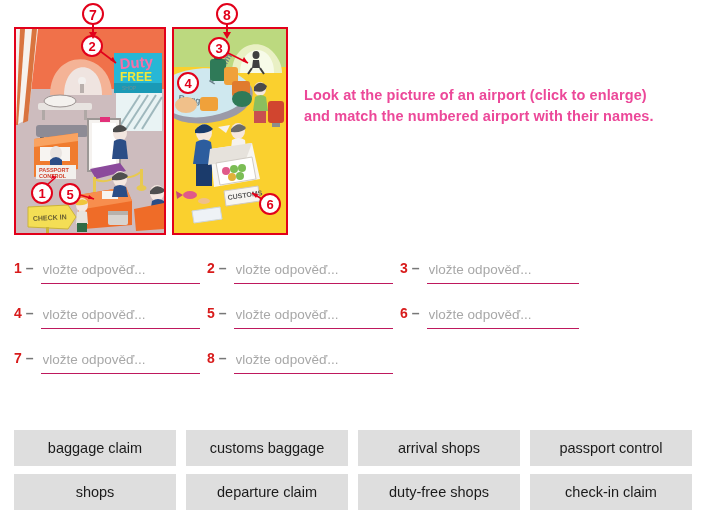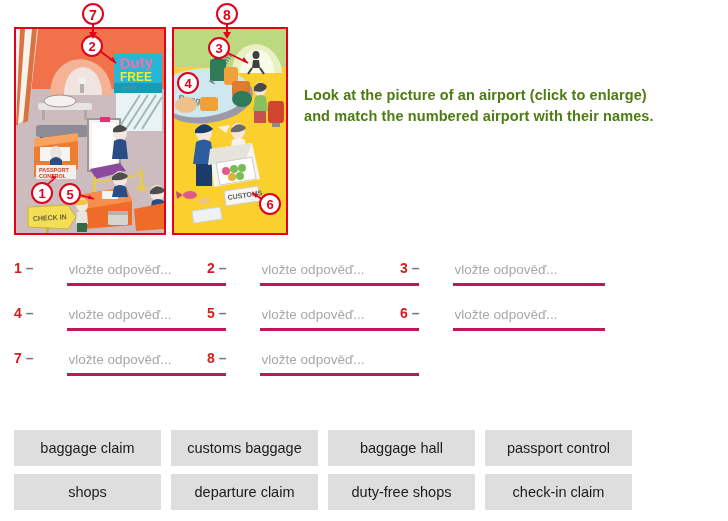--- a/index.html
+++ b/index.html
@@ -77,21 +77,21 @@
   #panel-departures { left: 14px;  width: 152px; }
   #panel-arrivals   { left: 172px; width: 116px; }
 
   .panel svg { display: block; }
 
   #instruction {
     position: absolute;
     left: 304px;
     top: 85px;
     width: 410px;
-    color: #4d7c0f;
+    color: #ec4899;
     font-size: 14.5px;
     font-weight: bold;
     line-height: 21px;
     letter-spacing: 0.1px;
   }
 
   
   #answers {
     position: absolute;
     left: 0;
@@ -120,28 +120,27 @@
     color: #777777;
     font-size: 14px;
     font-weight: bold;
     line-height: 20px;
     padding-right: 7px;
   }
   .answer-input {
     width: 155px;
     height: 22px;
     border: none;
-    border-bottom: 3px solid #be185d;
+    border-bottom: 1px solid #be185d;
     background: transparent;
     outline: none;
     font-family: "Liberation Sans", sans-serif;
     font-size: 13.5px;
     color: #333333;
     padding: 0 2px 3px 2px;
-    margin-left: 26px;
   }
   .answer-input::placeholder {
     color: #a8a8a8;
     font-size: 13.5px;
   }
 
   
   .col-1 { left: 14px; }
   .col-2 { left: 207px; }
   .col-3 { left: 400px; }
@@ -154,21 +153,21 @@
     left: 14px;
     top: 430px;
     width: 690px;
   }
   .bank-row {
     display: flex;
     gap: 10px;
     margin-bottom: 8px;
   }
   .bank-chip {
-    width: 147px;
+    width: 162px;
     height: 36px;
     background: #dedede;
     color: #1b1b1b;
     font-size: 14.5px;
     line-height: 36px;
     text-align: center;
     cursor: pointer;
     user-select: none;
     border: none;
     font-family: "Liberation Sans", sans-serif;
@@ -441,21 +440,21 @@
       <span class="answer-dash">–</span>
       <input class="answer-input" type="text" placeholder="vložte odpověď..." style="">
     </div>
   </div>
 </div>
 
 <div id="word-bank">
   <div class="bank-row">
     <div class="bank-chip">baggage claim</div>
     <div class="bank-chip">customs baggage</div>
-    <div class="bank-chip">baggage hall</div>
+    <div class="bank-chip">arrival shops</div>
     <div class="bank-chip">passport control</div>
   </div>
   <div class="bank-row">
     <div class="bank-chip">shops</div>
     <div class="bank-chip">departure claim</div>
     <div class="bank-chip">duty-free shops</div>
     <div class="bank-chip">check-in claim</div>
   </div>
 </div>
 

